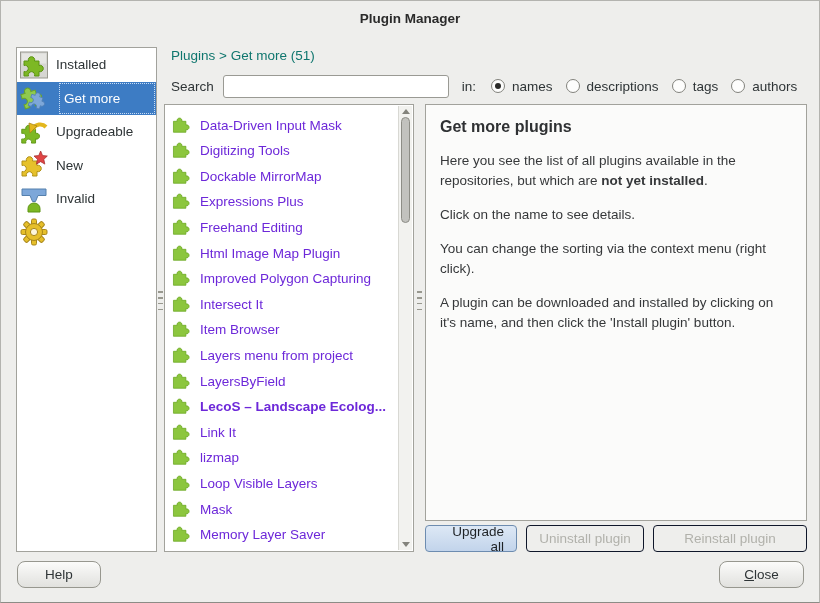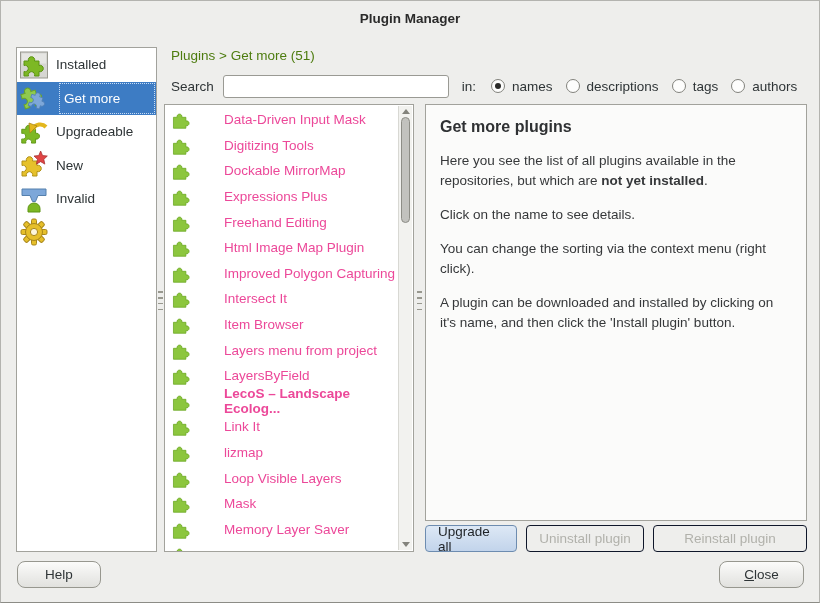--- a/index.html
+++ b/index.html
@@ -20,50 +20,50 @@
   .sidebar {
     position:absolute; left:15px; top:46px; width:141px; height:505px;
     background:#ffffff; border:1px solid #a2a29c;
   }
   .side-item { height:33.5px; display:flex; align-items:center; padding-left:0; font-size:13.5px; cursor:default; }
   .side-item .ic { width:33px; min-width:33px; display:flex; align-items:center; justify-content:center; }
   .side-item .si-label { flex:1; align-self:stretch; display:flex; align-items:center; padding-left:6px; }
   .side-item.selected { background:#3d7cc4; color:#ffffff;gap:8px; }
   .side-item.selected .si-label { outline:1px dotted rgba(225,238,255,.85); outline-offset:-2px; }
   
-  .breadcrumb { position:absolute; left:170px; top:47px; font-size:13.5px; color:#4d7c0f; }
+  .breadcrumb { position:absolute; left:170px; top:47px; font-size:13.5px; color:#0f766e; }
   .search-row { position:absolute; left:170px; top:72px; right:14px; height:26px; display:flex; align-items:center; font-size:13.5px; }
   .search-lbl { margin-right:9px; }
   .search-input { width:226px; height:23px; border:1px solid #9a9a94; border-radius:3px; background:#fff; outline:none; font:inherit; padding:0 6px; }
   .in-lbl { margin:0 2px 0 13px;text-align:right; }
   .opt { display:flex; align-items:center; margin-left:13px; cursor:default; }
   .radio { width:14px; height:14px; border-radius:50%; border:1px solid #82827c; background:#fdfdfc; position:relative; margin-right:7px; }
   .radio.checked::after { content:""; position:absolute; inset:3px; border-radius:50%; background:#2a2a28; }
   
   .plugin-list { position:absolute; left:163px; top:103px; width:250px; height:448px; background:#ffffff; border:1px solid #a2a29c; overflow:hidden; }
   .plugin-rows { position:absolute; left:2px; top:2px; right:16px; bottom:0; overflow:hidden; }
-  .plugin-row { height:25.6px; display:flex; align-items:center; padding-left:5px; font-size:13.5px; color:#ec4899;gap:24px; }
+  .plugin-row { height:25.6px; display:flex; align-items:flex-end; padding-left:5px; font-size:13.5px; color:#6d28d9; }
   .plugin-row .pic { width:19px; min-width:19px; height:19px; margin-right:9px; }
   .plugin-row.bold { font-weight:bold; }
   .list-scrollbar { position:absolute; top:1px; right:1px; bottom:1px; width:14px; background:#f2f2ef; border-left:1px solid #d8d8d3; }
   .sb-up, .sb-down { position:absolute; left:3px; width:0; height:0; border-left:4px solid transparent; border-right:4px solid transparent; }
   .sb-up { top:3px; border-bottom:5px solid #83837c; }
   .sb-down { bottom:3px; border-top:5px solid #83837c; }
   .sb-thumb { position:absolute; top:11px; left:2px; width:9px; height:106px; background:#c2c2be; border:1px solid #8d8d86; border-radius:5px; }
   
   .grip { position:absolute; width:5px; height:22px; background:repeating-linear-gradient(to bottom,#98988f 0 1.5px, transparent 1.5px 6px); }
   .grip-1 { left:157px; top:290px; }
   .grip-2 { left:416px; top:290px; }
   
   .details { position:absolute; left:424px; top:103px; width:382px; height:417px; background:#fbfbfa; border:1px solid #a2a29c; padding:11px 14px; font-size:13.5px; line-height:20px; color:#36383a; overflow:hidden; }
   .details h2 { margin:1px 0 14px; font-size:16px; line-height:20px; color:#2f3133; }
   .details p { margin:0 0 14px; }
   
   .actions { position:absolute; left:424px; top:524px; width:382px; height:27px; display:flex; gap:9px; }
-  .btn { display:flex; align-items:center; justify-content:center; height:27px; border-radius:4px; font-size:13.5px; padding:0 12px; cursor:default; }
+  .btn { display:flex; align-items:center; justify-content:center; height:27px; border-radius:4px; font-size:13.5px; padding:0 12px; cursor:default;text-align:right; }
   .btn-upgrade { width:92px; background:linear-gradient(#dde8f5,#c2d4eb); border:1px solid #6d8cb0; color:#1e2226; }
   .btn-disabled { background:#eeeeec; border:1px solid #0f172a; color:#b1b1ab; }
   .btn-uninstall { width:118px; }
   .btn-reinstall { flex:1; }
   .footer-btn { position:absolute; top:560px; height:27px; display:flex; align-items:center; justify-content:center; background:linear-gradient(#fbfbfa,#e1e1de); border:1px solid #97978f; border-radius:8px; font-size:13.5px; color:#2e3436; cursor:default; }
   .help-btn { left:16px; width:84px; }
   .close-btn { right:15px; width:85px; }
   .accel { text-decoration:underline; }
 </style>
 </head>

